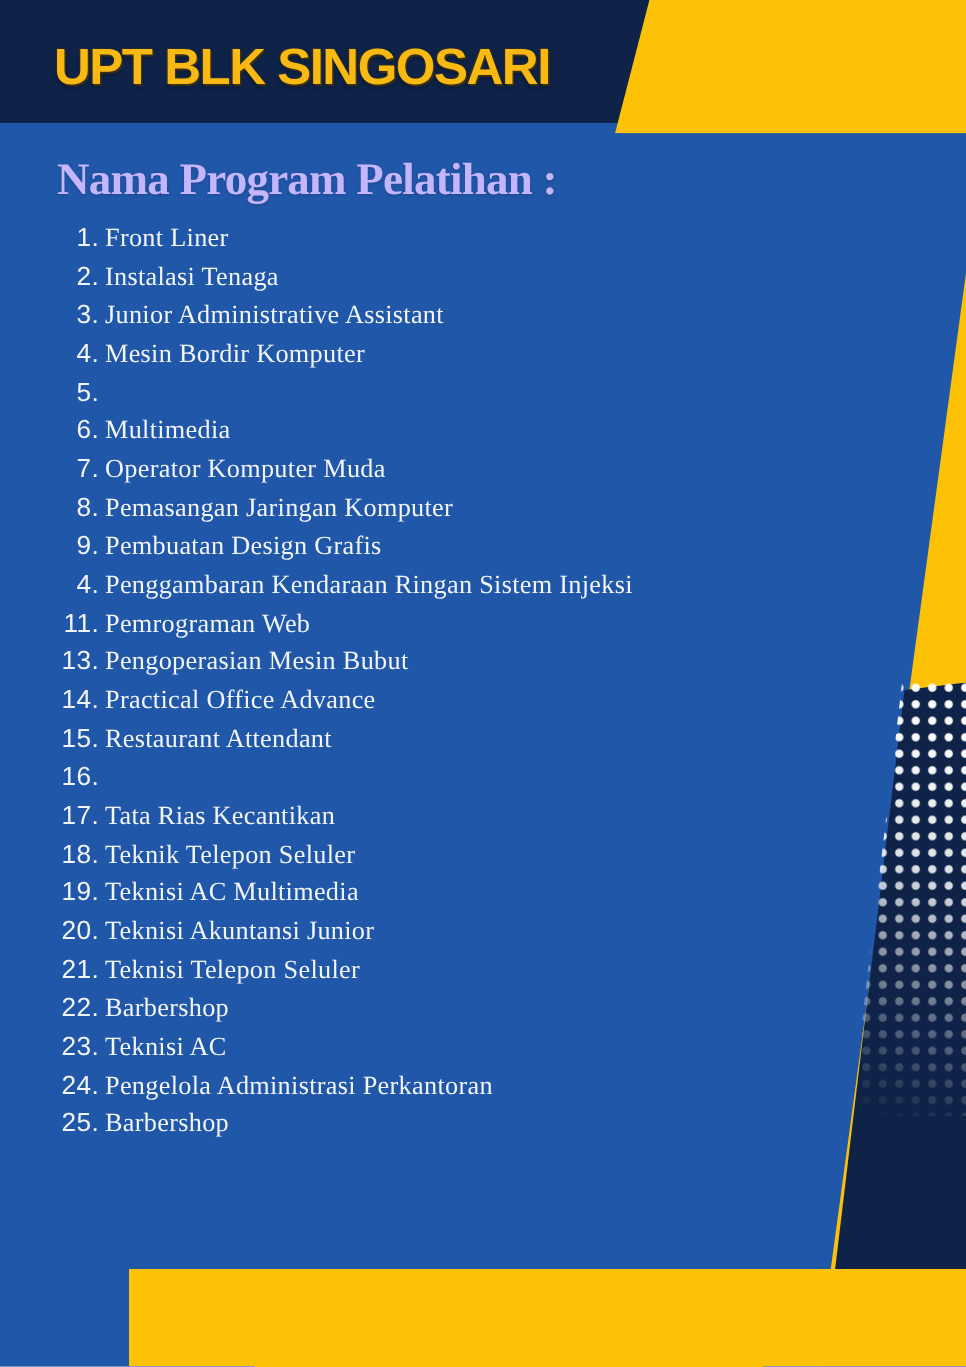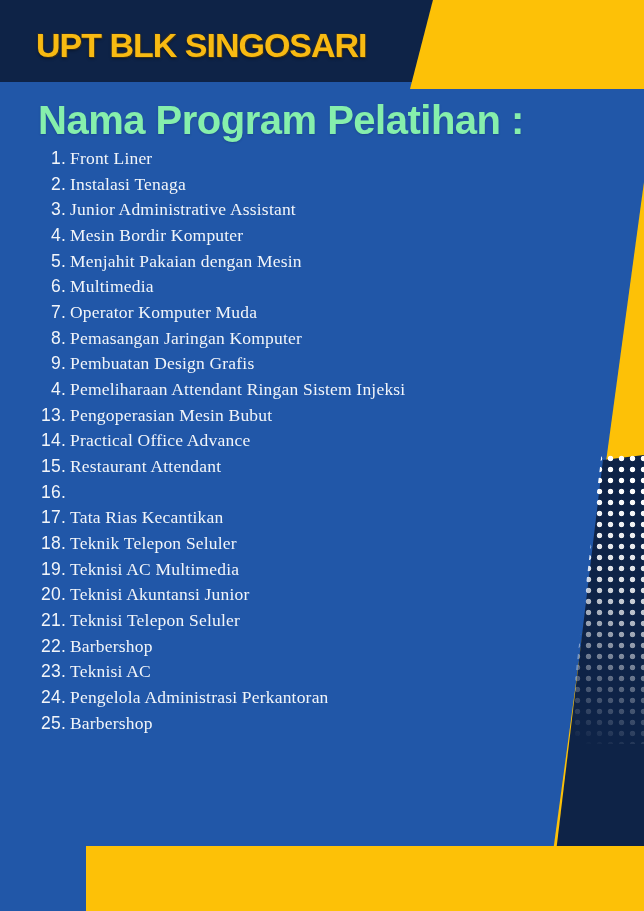--- a/index.html
+++ b/index.html
@@ -58,26 +58,27 @@
     font-weight:900;
     letter-spacing:-1px;
     color:var(--title_yellow);
     text-shadow:1px 1px 0 rgba(96,64,2,.55), -1px -1px 0 rgba(96,64,2,.30), 0 2px 3px rgba(0,0,0,.35);
     white-space:nowrap;
   }
   
   .list-heading{
     position:absolute;left:38px;top:103px;
     margin:0;
-    font-size:40px;line-height:34px;
+    font-size:30px;line-height:34px;
     font-weight:800;
     letter-spacing:-0.5px;
-    color:#86efac;
+    color:#c4b5fd;
     text-shadow:0 1px 2px rgba(10,30,70,.25);
     white-space:nowrap;
+    font-family:Liberation Serif, serif;
   }
   .program-list{
     position:absolute;left:36px;top:146px;
     margin:0;padding:0;
     list-style:none;
     width:560px;
   }
   .program-list li{
     height:25.68px;
     line-height:25.68px;
@@ -132,21 +133,20 @@
       <span class="label">Junior Administrative Assistant</span>
     </li>
 
     <li>
       <span class="num">4.</span>
       <span class="label">Mesin Bordir Komputer</span>
     </li>
 
     <li>
       <span class="num">5.</span>
-      <span class="label">Menjahit Pakaian dengan Mesin</span>
     </li>
 
     <li>
       <span class="num">6.</span>
       <span class="label">Multimedia</span>
     </li>
 
     <li>
       <span class="num">7.</span>
       <span class="label">Operator Komputer Muda</span>
@@ -157,23 +157,27 @@
       <span class="label">Pemasangan Jaringan Komputer</span>
     </li>
 
     <li>
       <span class="num">9.</span>
       <span class="label">Pembuatan Design Grafis</span>
     </li>
 
     <li>
       <span class="num">4.</span>
-      <span class="label">Pemeliharaan Attendant Ringan Sistem Injeksi</span>
-    </li>
-
+      <span class="label">Penggambaran Kendaraan Ringan Sistem Injeksi</span>
+    </li>
+
+    <li>
+      <span class="num">11.</span>
+      <span class="label">Pemrograman Web</span>
+    </li>
 
 
     <li>
       <span class="num">13.</span>
       <span class="label">Pengoperasian Mesin Bubut</span>
     </li>
 
     <li>
       <span class="num">14.</span>
       <span class="label">Practical Office Advance</span>

